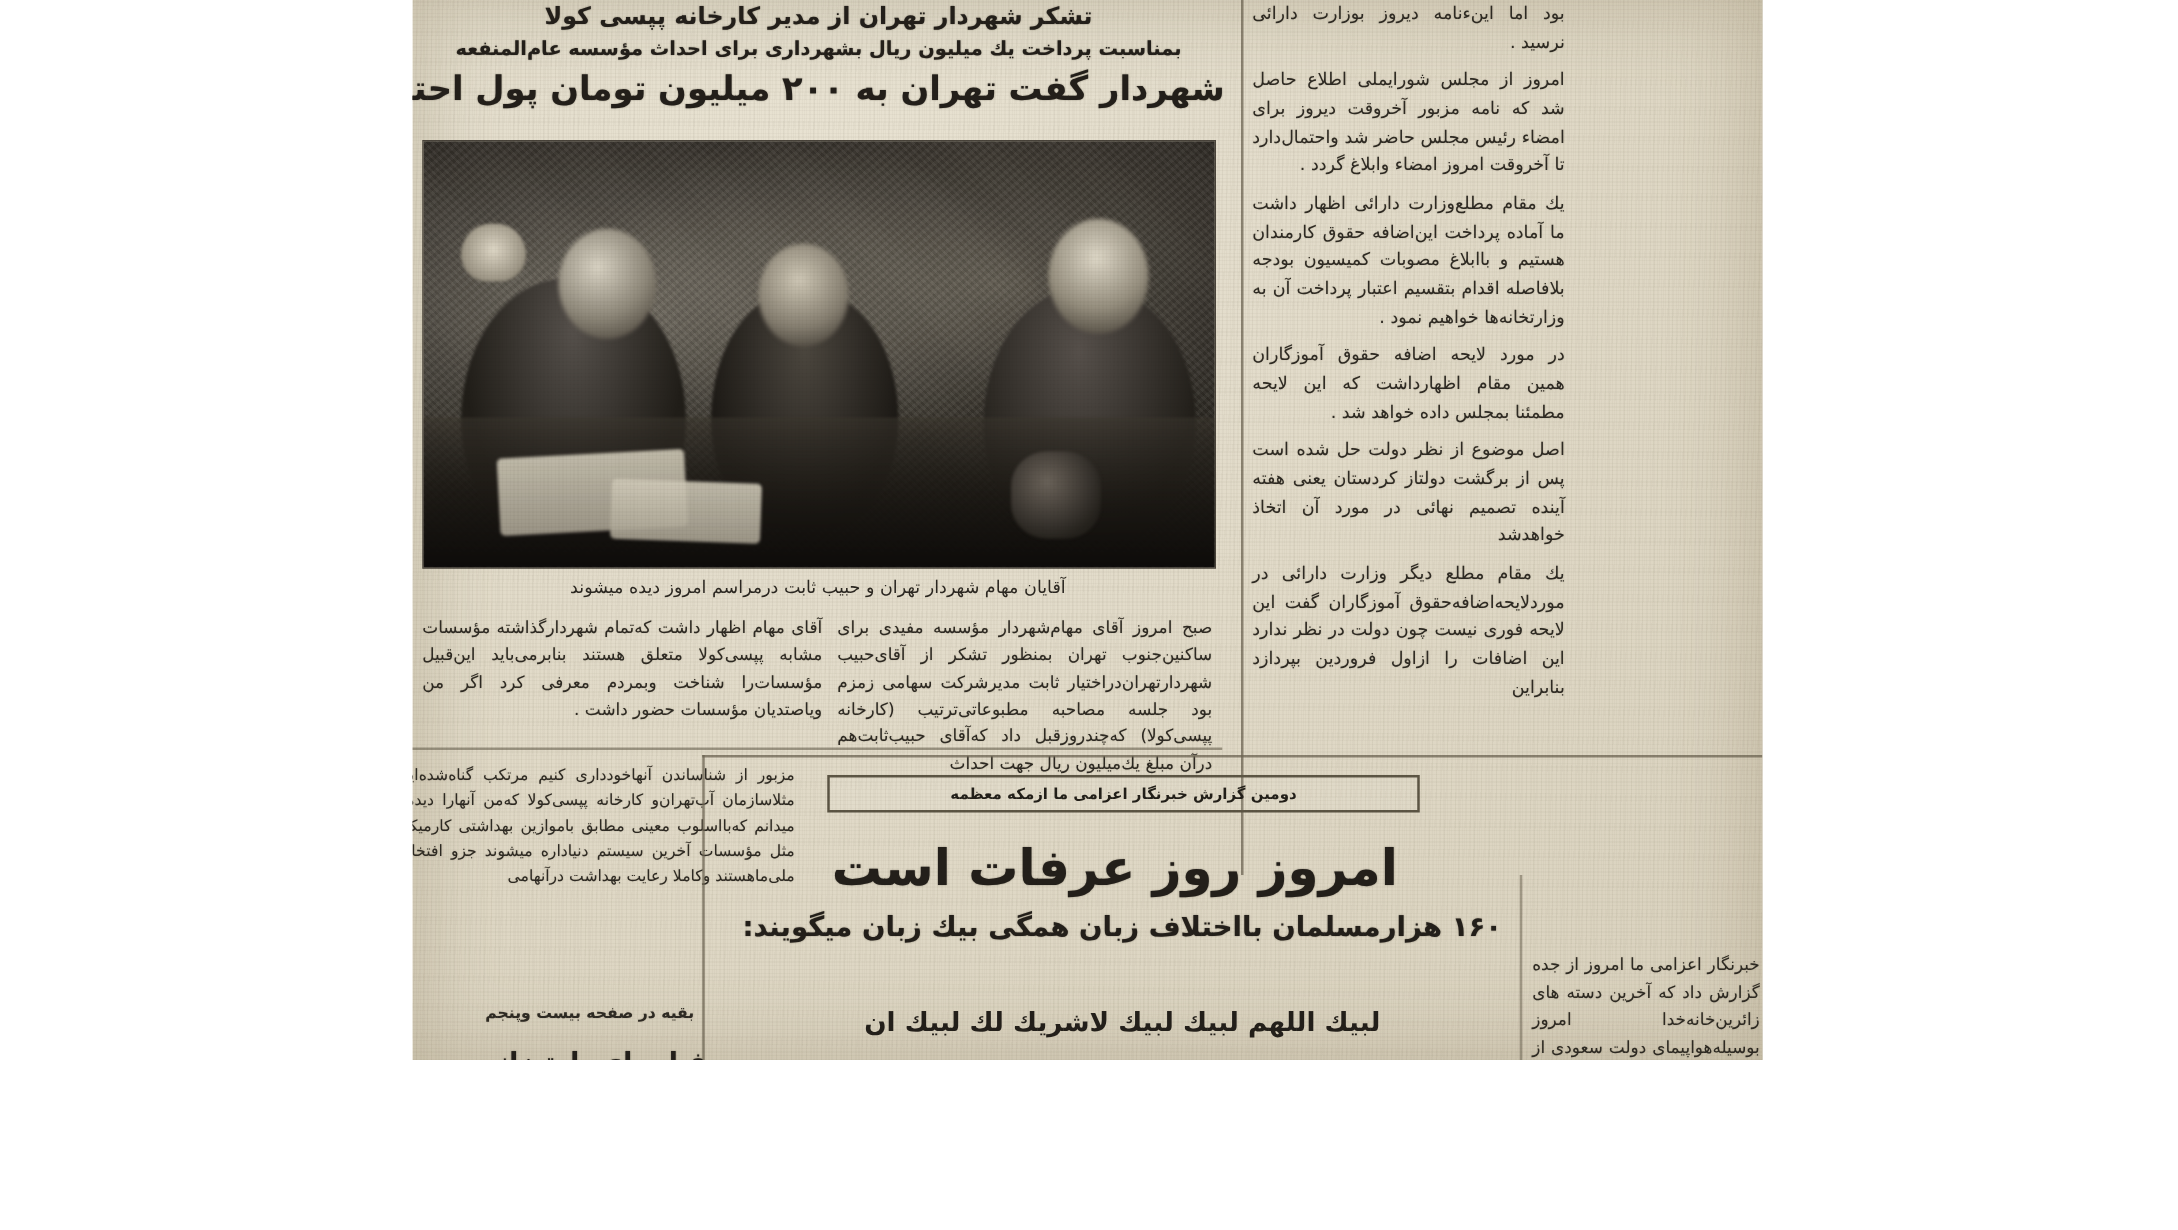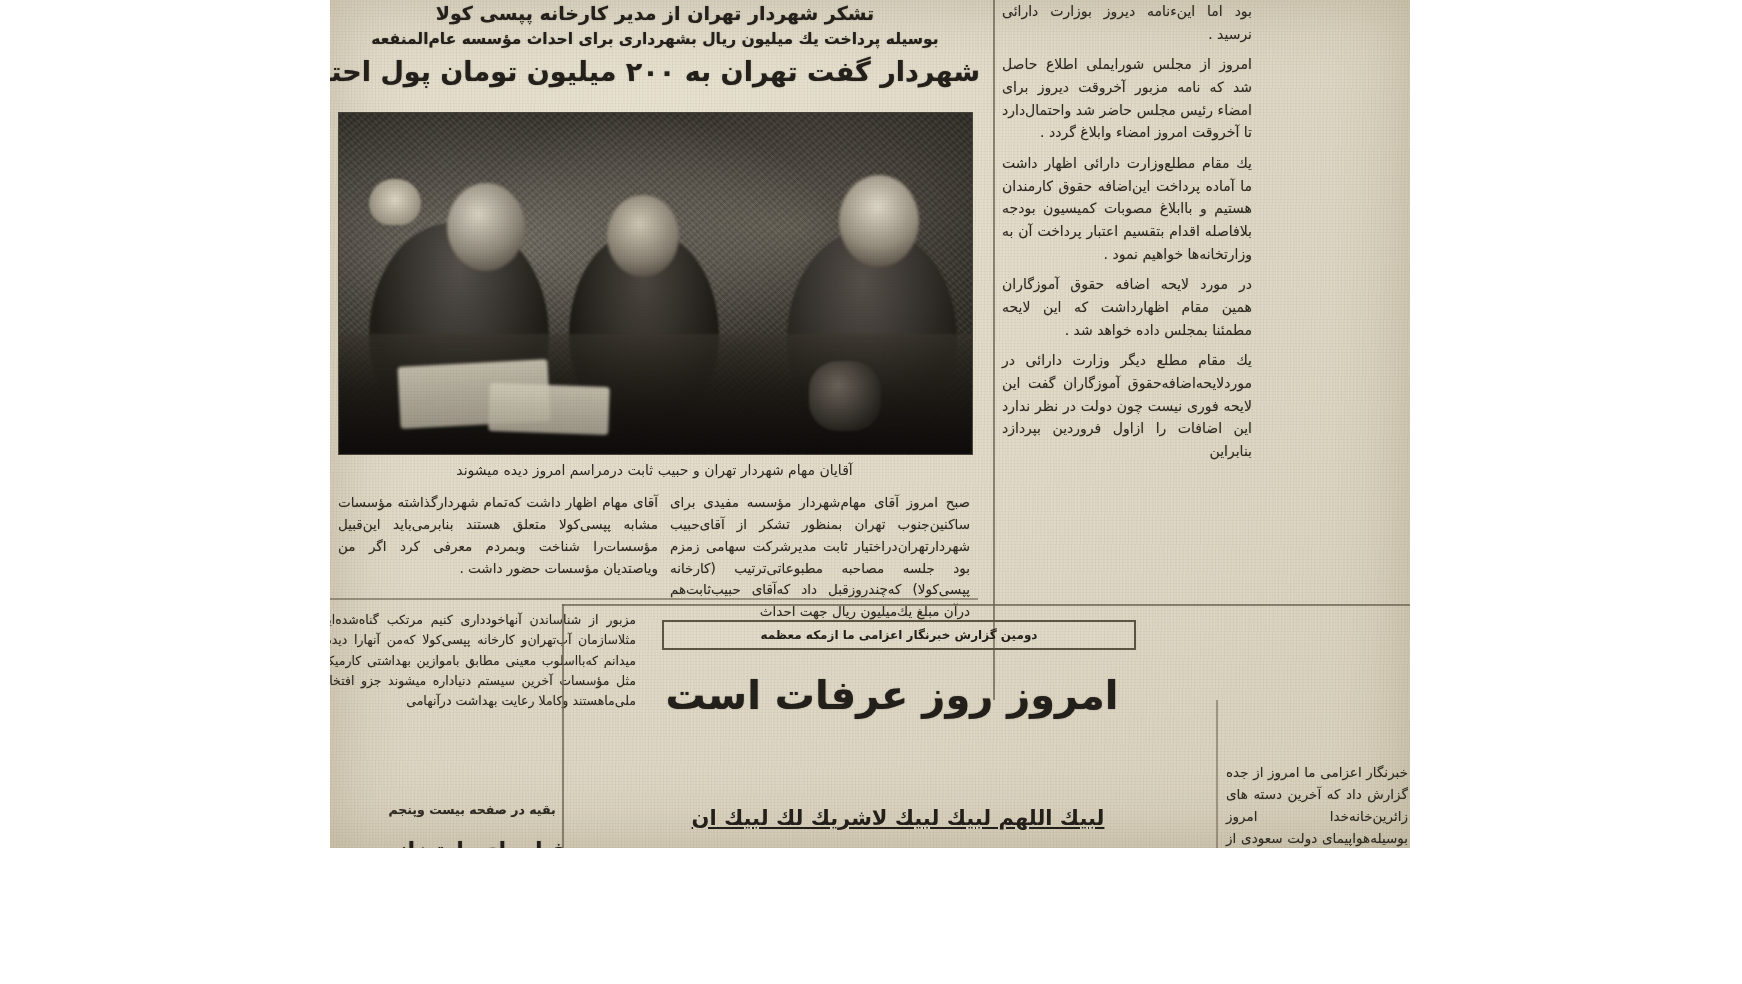--- a/index.html
+++ b/index.html
@@ -172,38 +172,37 @@
 
   .arabic-line {
     position: absolute;
     color: #231f19;
     font-size: 21px;
     font-weight: bold;
     text-align: center;
     width: 100%;
     white-space: nowrap;
     letter-spacing: 1px;
-    text-decoration: underline;
   }
 </style>
 </head>
 <body>
 
 <div id="page">
 
   <div id="margin-left" class="margin-blank"></div>
   <div id="margin-right" class="margin-blank"></div>
 
   <div id="scan" class="rtl">
 
     <div class="vrule" style="left:663px; top:0; height:700px;"></div>
 
     <div class="hdl" style="left:0; top:2px; width:650px; font-size:19px;">تشكر شهردار تهران از مدير كارخانه پپسى كولا</div>
 
-    <div class="hdl" style="left:0; top:30px; width:650px; font-size:15.5px;">بوسيله پرداخت يك ميليون ريال بشهردارى براى احداث مؤسسه عام‌المنفعه</div>
+    <div class="hdl" style="left:0; top:30px; width:650px; font-size:15.5px;">بمناسبت پرداخت يك ميليون ريال بشهردارى براى احداث مؤسسه عام‌المنفعه</div>
 
     <div class="hdl" style="left:0; top:56px; width:650px; font-size:27px;">شهردار گفت تهران به ۲۰۰ ميليون تومان پول احتياج دارد</div>
 
     <div id="photo">
       <div class="noise"></div>
 
       <div class="fig" style="left:30px; top:110px; width:180px; height:210px;
                   background: radial-gradient(ellipse at 50% 20%, #55504a 0%, #201d18 70%);"></div>
       <div class="fig head" style="left:108px; top:70px; width:78px; height:88px;
                   background: radial-gradient(circle at 40% 35%, #d8d2c2 0%, #8d8677 55%, #3a342b 100%);"></div>
@@ -241,30 +240,32 @@
 
     <div class="col-text tiny" style="left:-22px; top:800px; width:328px; text-align:center; font-weight:bold;">بقيه در صفحه بيست وپنجم</div>
 
     <div class="hdl" style="left:-22px; top:838px; width:328px; font-size:21px;">فيلمهاى پارتيزانى</div>
 
     <div style="position:absolute; left:672px; top:0px; width:250px;">
       <div class="col-text body" style="position:relative; width:250px;">بود اما اينءنامه ديروز بوزارت دارائى نرسيد .</div>
       <div class="col-text body" style="position:relative; width:250px; margin-top:8px;">امروز از مجلس شورایملى اطلاع حاصل شد كه نامه مزبور آخروقت ديروز براى امضاء رئيس مجلس حاضر شد واحتمال‌دارد تا آخروقت امروز امضاء وابلاغ گردد .</div>
       <div class="col-text body" style="position:relative; width:250px; margin-top:8px;">يك مقام مطلع‌وزارت دارائى اظهار داشت ما آماده پرداخت اين‌اضافه حقوق كارمندان هستيم و با‌ابلاغ مصوبات كميسيون بودجه بلافاصله اقدام بتقسيم اعتبار پرداخت آن به وزارتخانه‌ها خواهيم نمود .</div>
       <div class="col-text body" style="position:relative; width:250px; margin-top:8px;">در مورد لايحه اضافه حقوق آموزگاران همين مقام اظهارداشت كه اين لايحه مطمئنا بمجلس داده خواهد شد .</div>
+      <div class="col-text body" style="position:relative; width:250px; margin-top:8px;">اصل موضوع از نظر دولت حل شده است پس از برگشت دولتاز كردستان يعنى هفته آينده تصميم نهائى در مورد آن اتخاذ خواهدشد</div>
       <div class="col-text body" style="position:relative; width:250px; margin-top:8px;">يك مقام مطلع ديگر وزارت دارائى در موردلايحه‌اضافه‌حقوق آموزگاران گفت اين لايحه فورى نيست چون دولت در نظر ندارد اين اضافات را ازاول فروردين بپردازد بنابراين</div>
     </div>
 
     <div class="hrule" style="left:232px; top:604px; width:848px; opacity:.75;"></div>
     <div class="vrule" style="left:232px; top:604px; height:380px;"></div>
 
     <div class="banner" style="left:332px; top:620px; width:450px;">دومين گزارش خبرنگار اعزامى ما ازمكه معظمه</div>
 
     <div class="hdl" style="left:262px; top:672px; width:600px; font-size:40px;">امروز روز عرفات است</div>
 
+    <div class="hdl" style="left:248px; top:730px; width:640px; font-size:22px;">۱۶۰ هزارمسلمان بااختلاف زبان همگى بيك زبان ميگويند:</div>
 
     <div style="position:absolute; left:248px; top:806px; width:640px;">
       <div class="arabic-line" style="position:relative;">لبيك اللهم لبيك لبيك لاشريك لك لبيك ان</div>
     </div>
 
     <div class="col-text small" style="left:896px; top:762px; width:182px;">خبرنگار اعزامى ما امروز از جده گزارش داد كه آخرين دسته هاى زائرين‌خانه‌خدا امروز بوسيله‌هواپيماى دولت سعودى از مديترانه به مكه معظمه انتقال داده شدند تا خود را آماده شركت در مراسم حج بنمايند</div>
 
     <div class="vrule" style="left:886px; top:700px; height:284px; opacity:.55;"></div>
 
   </div>

